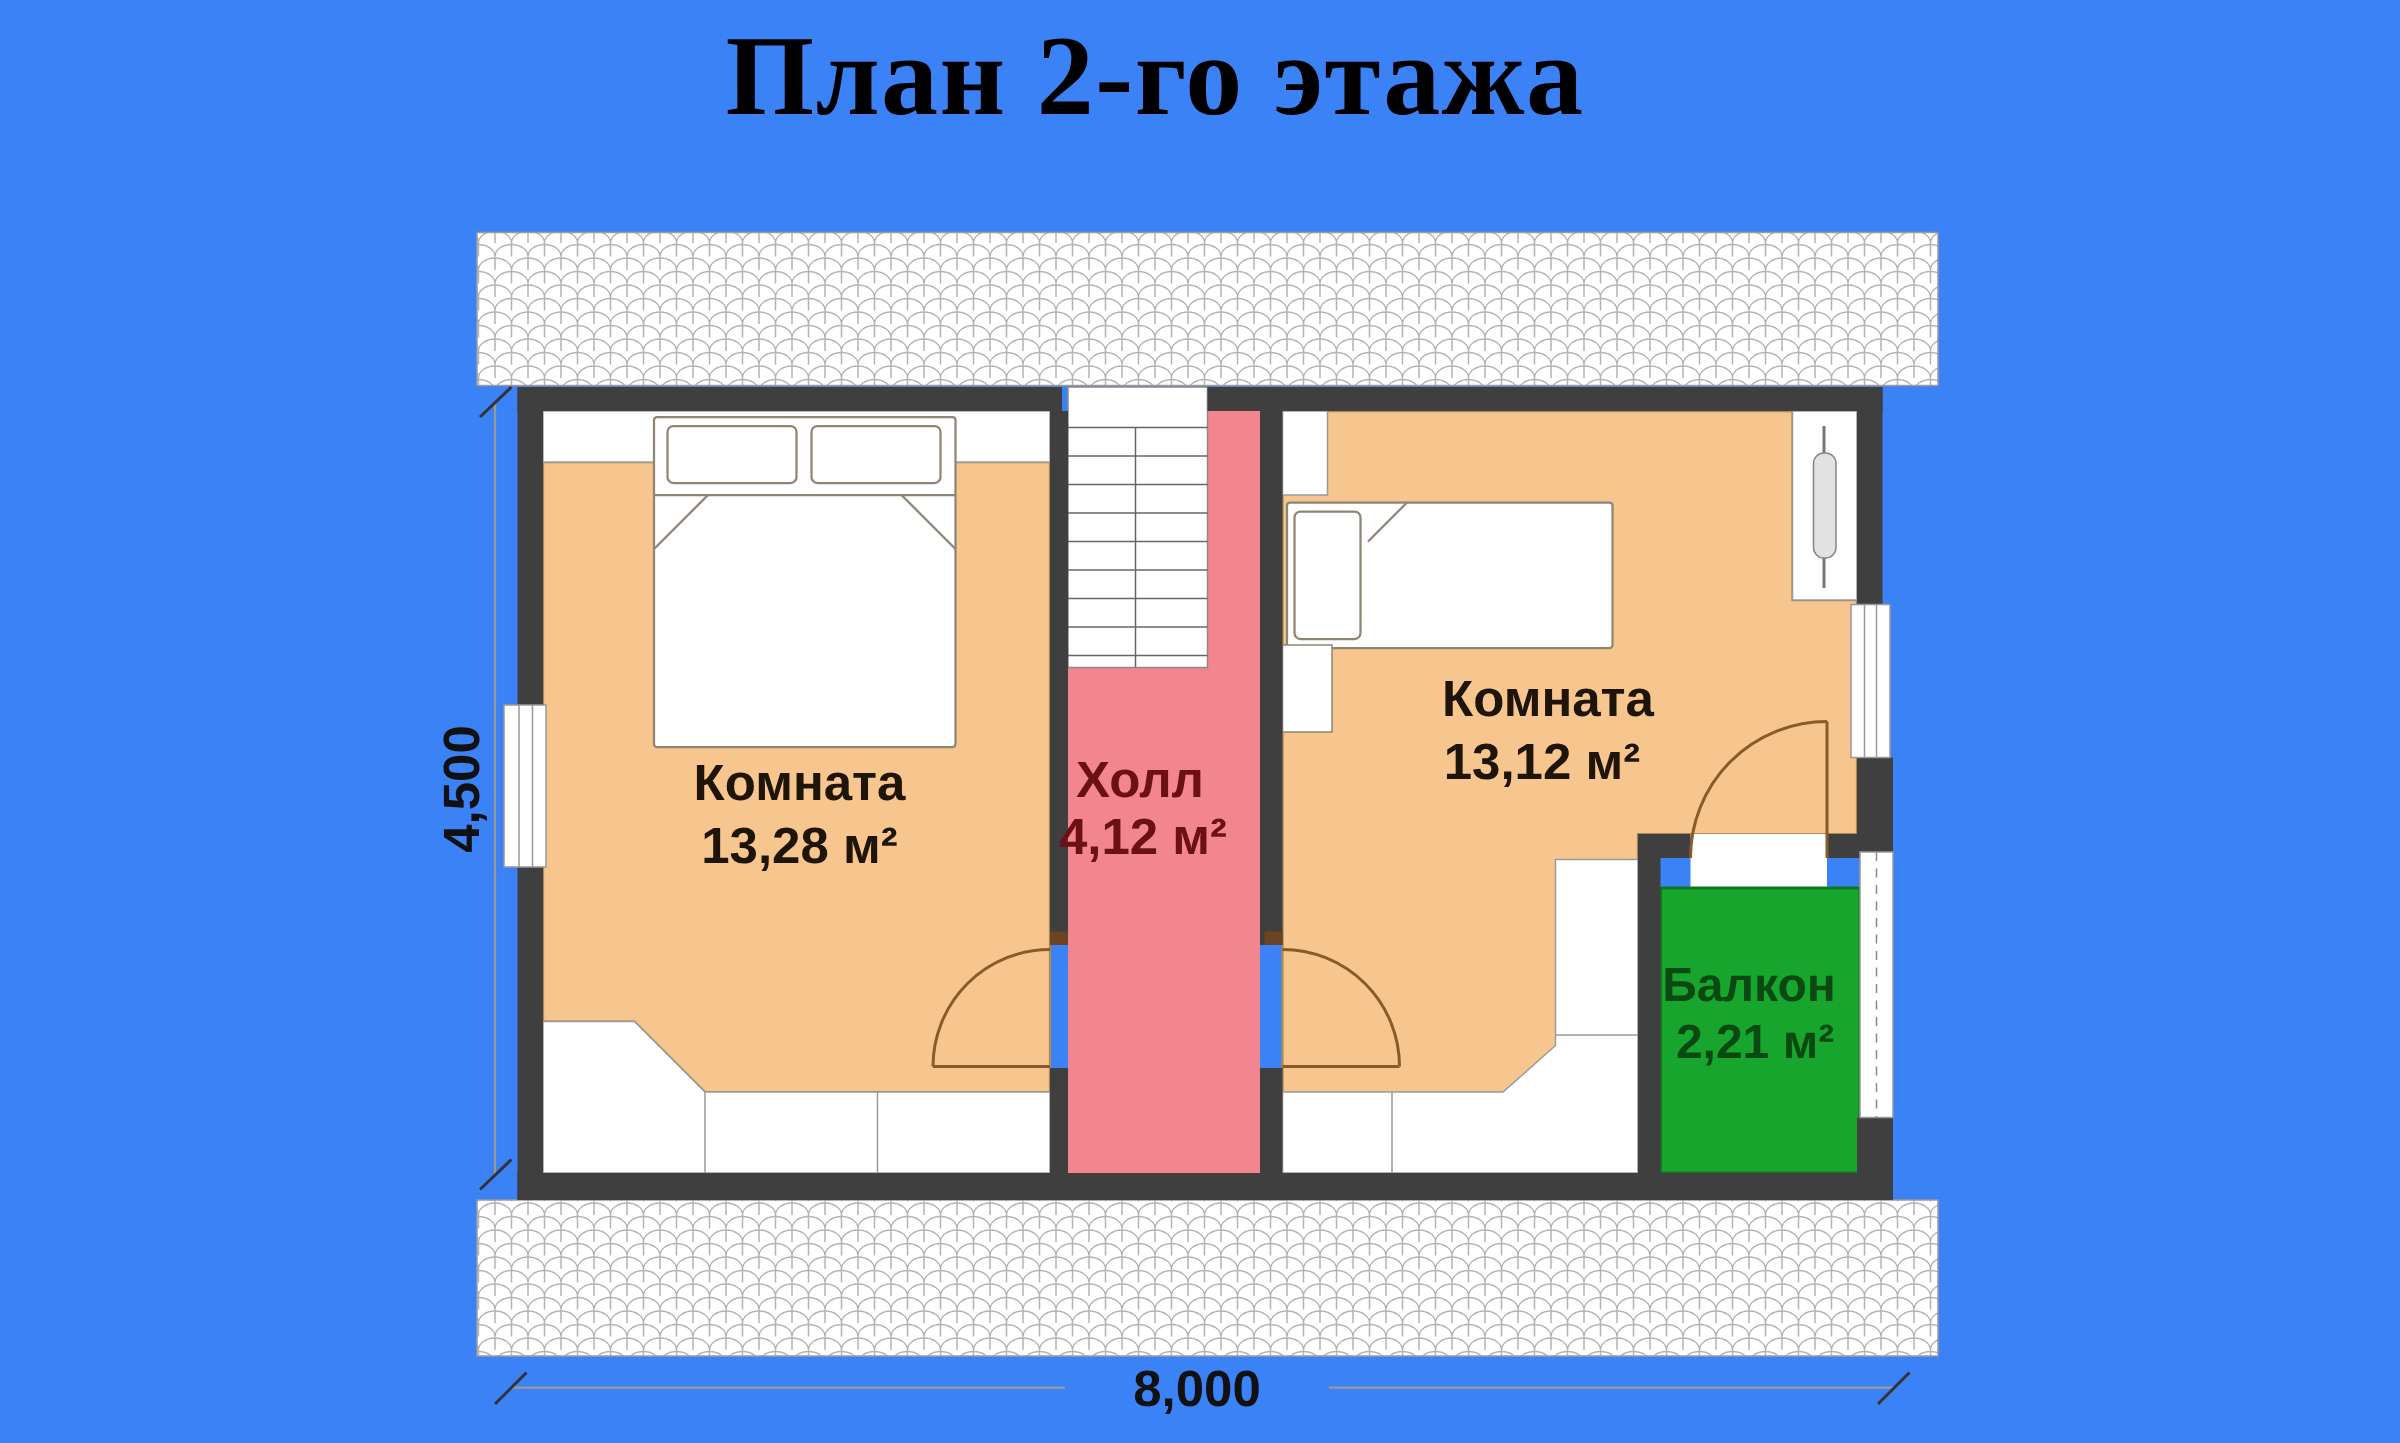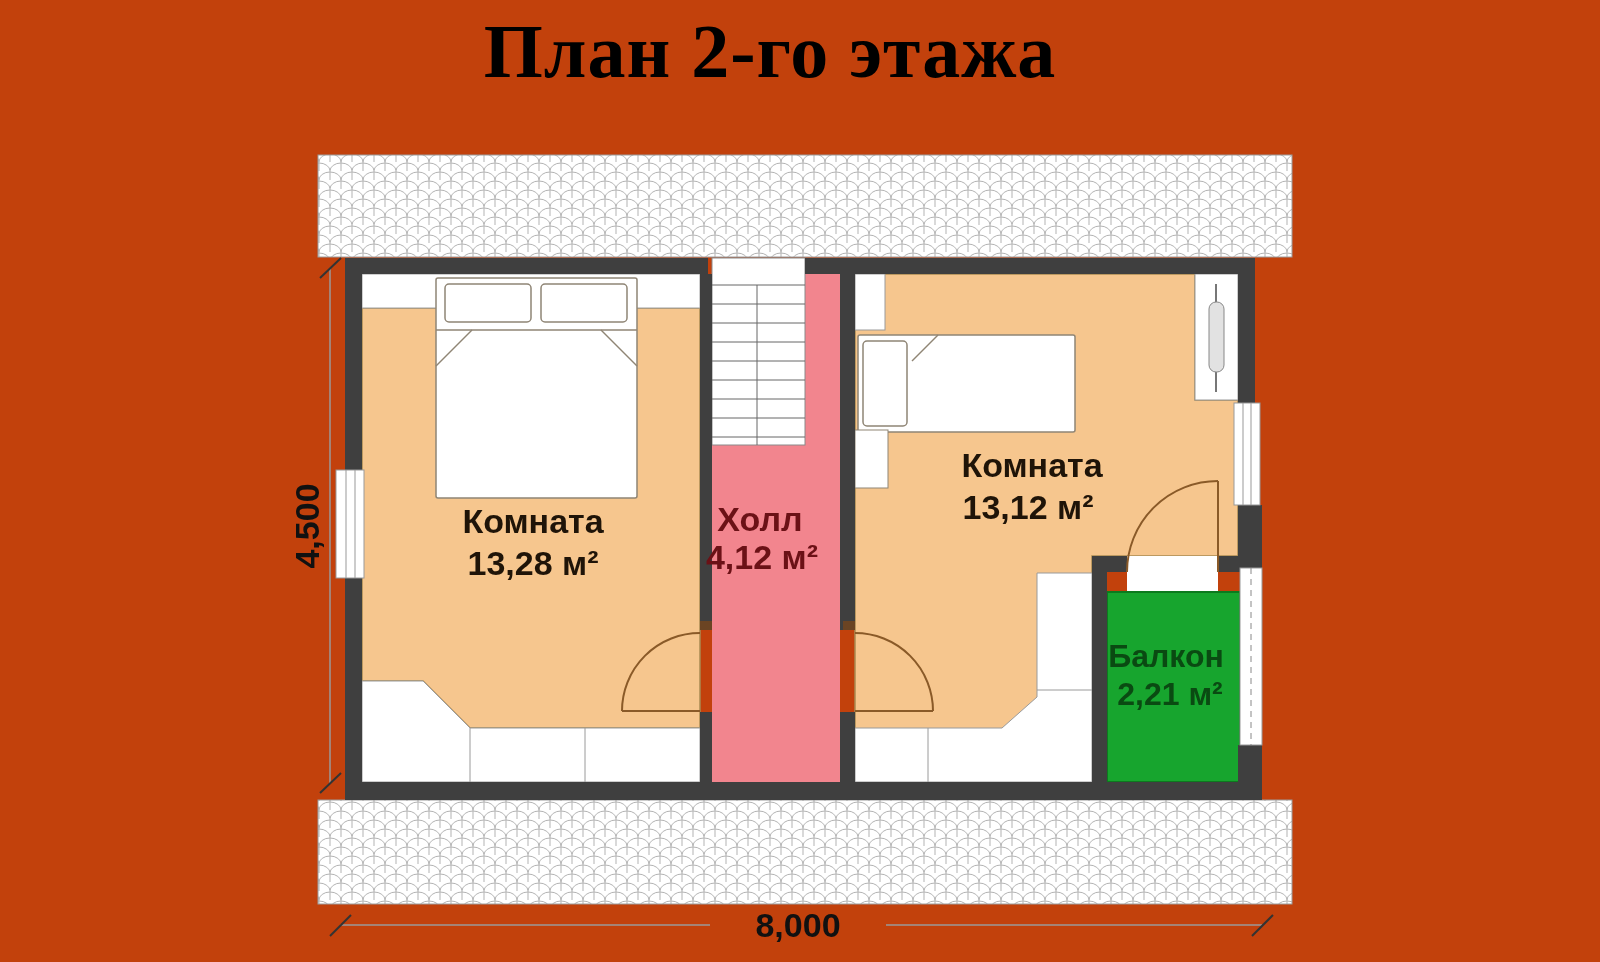--- a/index.html
+++ b/index.html
@@ -1,16 +1,16 @@
 <!DOCTYPE html>
 <html><head>
 <meta charset="utf-8">
 <style>
   html,body{margin:0;padding:0;background:#ffffff;}
-  .stage{position:relative;width:1600px;height:962px;background:#c2410c;overflow:hidden;
+  .stage{position:relative;width:1600px;height:962px;background:#3b82f6;overflow:hidden;
          font-family:"Liberation Sans",sans-serif;}
   .title{position:absolute;top:8px;left:770px;transform:translateX(-50%);
          font-family:"Liberation Serif",serif;font-weight:700;font-size:76px;
          color:#000;white-space:nowrap;letter-spacing:1px;}
   svg{position:absolute;left:0;top:0;}
   text{font-family:"Liberation Sans",sans-serif;font-weight:700;}
   .room-label{font-size:34px;}
   .room-label-small{font-size:32px;}
   .dim-label{font-size:34px;fill:#111111;}
 </style>

